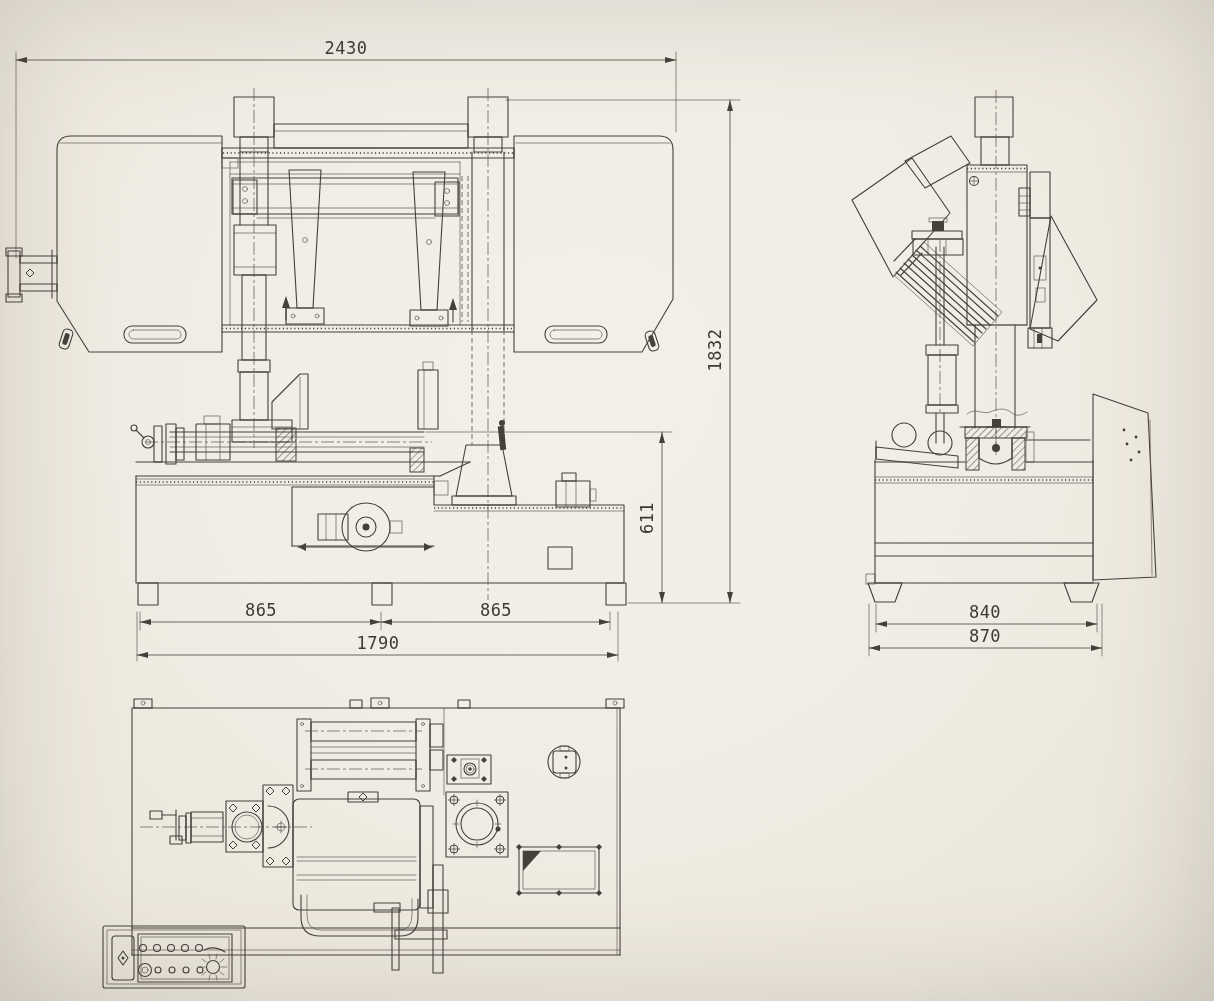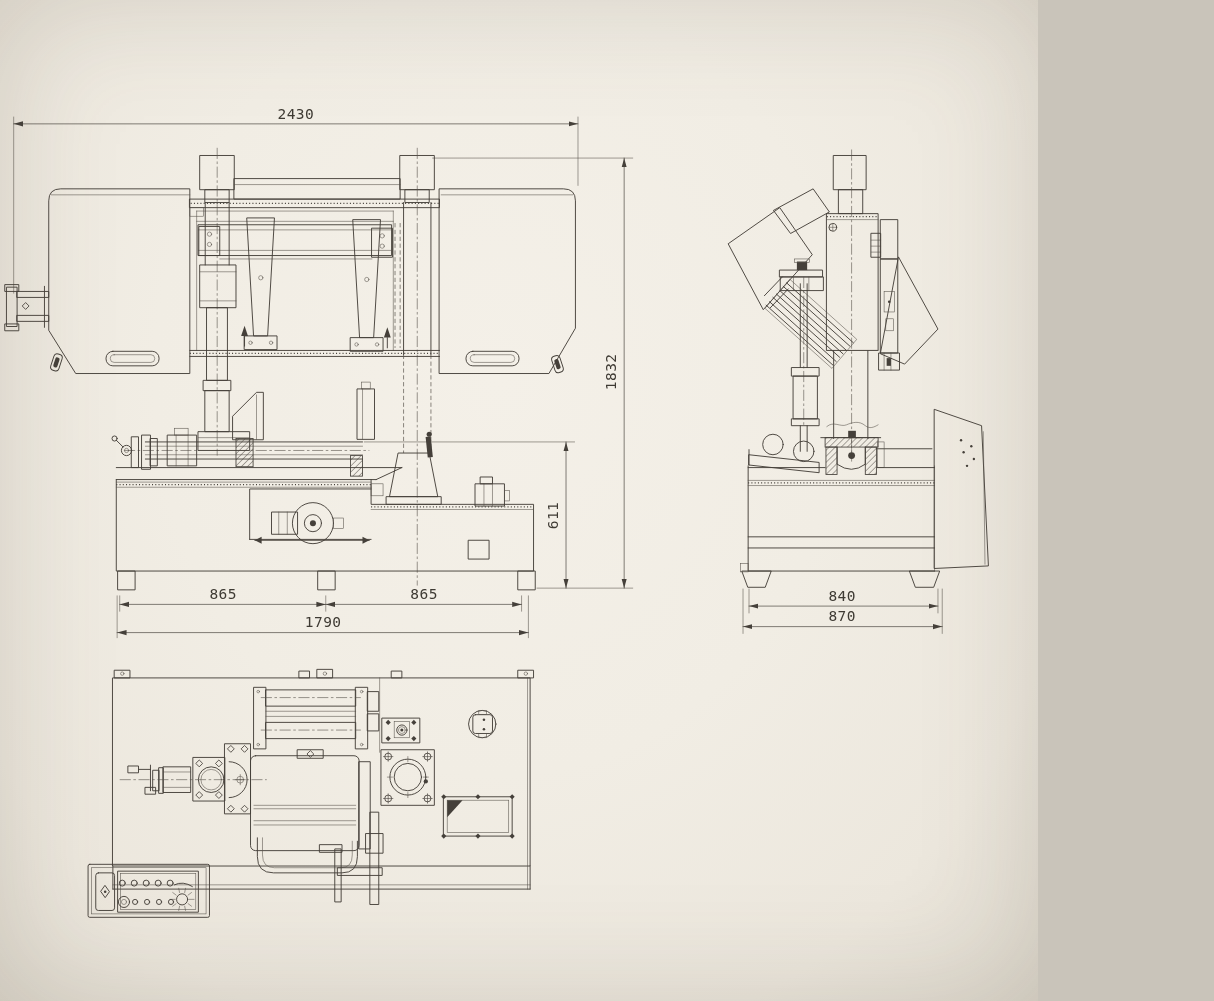--- a/index.html
+++ b/index.html
@@ -1,17 +1,17 @@
 <!DOCTYPE html>
 <html><head>
 <meta charset="utf-8">
 <style>
   html,body{margin:0;padding:0;background:#c9c4ba;}
   .sheet{
-    position:relative;width:1038px;height:1001px;overflow:hidden;
+    position:relative;width:1214px;height:1001px;overflow:hidden;
     background:radial-gradient(ellipse at 48% 38%, #f4f0e8 0%, #f1ede4 45%, #ece7dd 78%, #e0dbd0 100%);
     box-shadow:inset 0 0 120px rgba(90,80,60,.18);
     font-family:"DejaVu Sans Mono", monospace;
   }
   svg{display:block;width:100%;height:100%;}
   .ln{fill:none;stroke:#45403a;stroke-width:1.1;stroke-linecap:round;stroke-linejoin:round;}
   .tn{fill:none;stroke:#57524b;stroke-width:.65;stroke-linecap:round;}
   .dm{fill:none;stroke:#4a453f;stroke-width:.8;stroke-linecap:round;}
   .cl{fill:none;stroke:#57524b;stroke-width:.7;stroke-dasharray:13 3 3 3;}
   .hd{fill:none;stroke:#57524b;stroke-width:.8;stroke-dasharray:5 3;}

